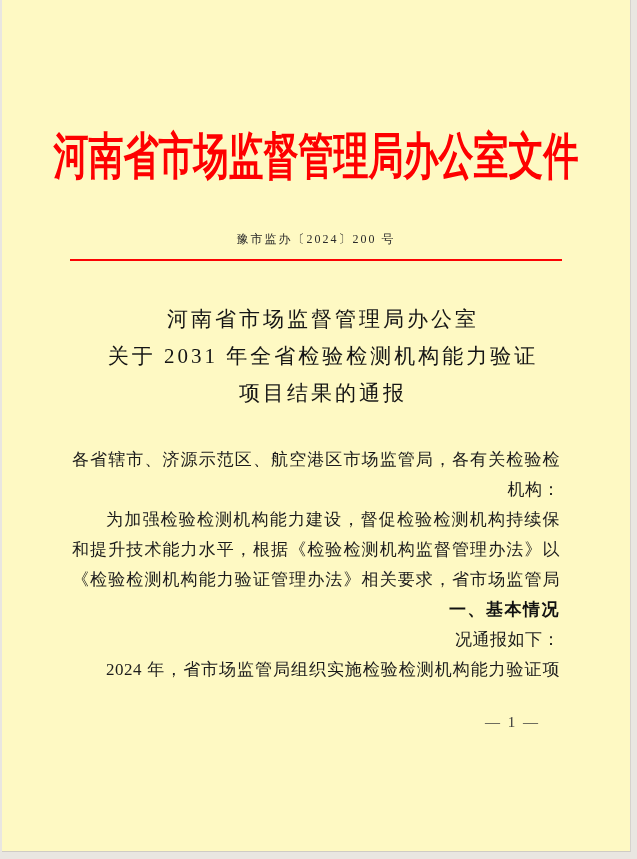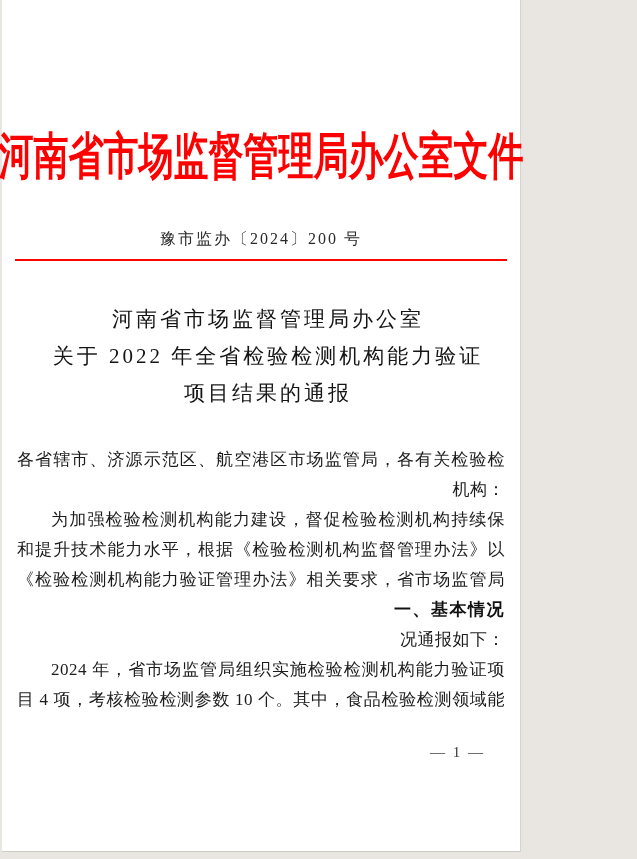--- a/index.html
+++ b/index.html
@@ -11,23 +11,23 @@
     height: 859px;
     background: #e9e6e1;
     overflow: hidden;
     font-family: "Liberation Serif", serif;
   }
 
   .page {
     position: absolute;
     left: 2px;
     top: 0;
-    width: 519px;
+    width: 629px;
     height: 852px;
-    background: #ffffff;
+    background: #fef9c3;
     border-right: 1px solid #d6d2cd;
     border-bottom: 1px solid #cfcbc5;
   }
 
   
   .red-banner {
     margin-top: 128px;
     height: 56px;
     display: flex;
     justify-content: center;
@@ -41,21 +41,21 @@
     color: #fe0000;
     white-space: nowrap;
     transform: scaleX(0.70);
     transform-origin: 50% 50%;
   }
 
   
   .doc-number {
     margin-top: 44px;
     text-align: center;
-    font-size: 16px;
+    font-size: 12px;
     line-height: 22px;
     letter-spacing: 2px;
     color: #2a2a2a;
   }
 
   
   .red-rule {
     width: 492px;
     margin: 9px auto 0;
     border-top: 2px solid #fb0303;
@@ -116,32 +116,31 @@
     <div class="red-banner">
       <span class="banner-text">河南省市场监督管理局办公室文件</span>
     </div>
 
     <div class="doc-number">豫市监办〔2024〕200 号</div>
 
     <div class="red-rule"></div>
 
     <div class="doc-title">
       <div>河南省市场监督管理局办公室</div>
-      <div>关于 2022 年全省检验检测机构能力验证</div>
+      <div>关于 2031 年全省检验检测机构能力验证</div>
       <div>项目结果的通报</div>
     </div>
 
     <div class="doc-body">
       <div class="line fill">各省辖市、济源示范区、航空港区市场监管局，各有关检验检测</div>
       <div class="line">机构：</div>
       <div class="line fill indent">为加强检验检测机构能力建设，督促检验检测机构持续保持</div>
       <div class="line fill">和提升技术能力水平，根据《检验检测机构监督管理办法》以及</div>
       <div class="line fill">《检验检测机构能力验证管理办法》相关要求，省市场监管局组</div>
       <div class="line heading indent">一、基本情况</div>
       <div class="line">况通报如下：</div>
       <div class="line fill indent">2024 年，省市场监管局组织实施检验检测机构能力验证项</div>
-      <div class="line fill">目 4 项，考核检验检测参数 10 个。其中，食品检验检测领域能</div>
     </div>
 
     <div class="page-number">— 1 —</div>
 
   </div>
 </div>
 
 </body></html>

